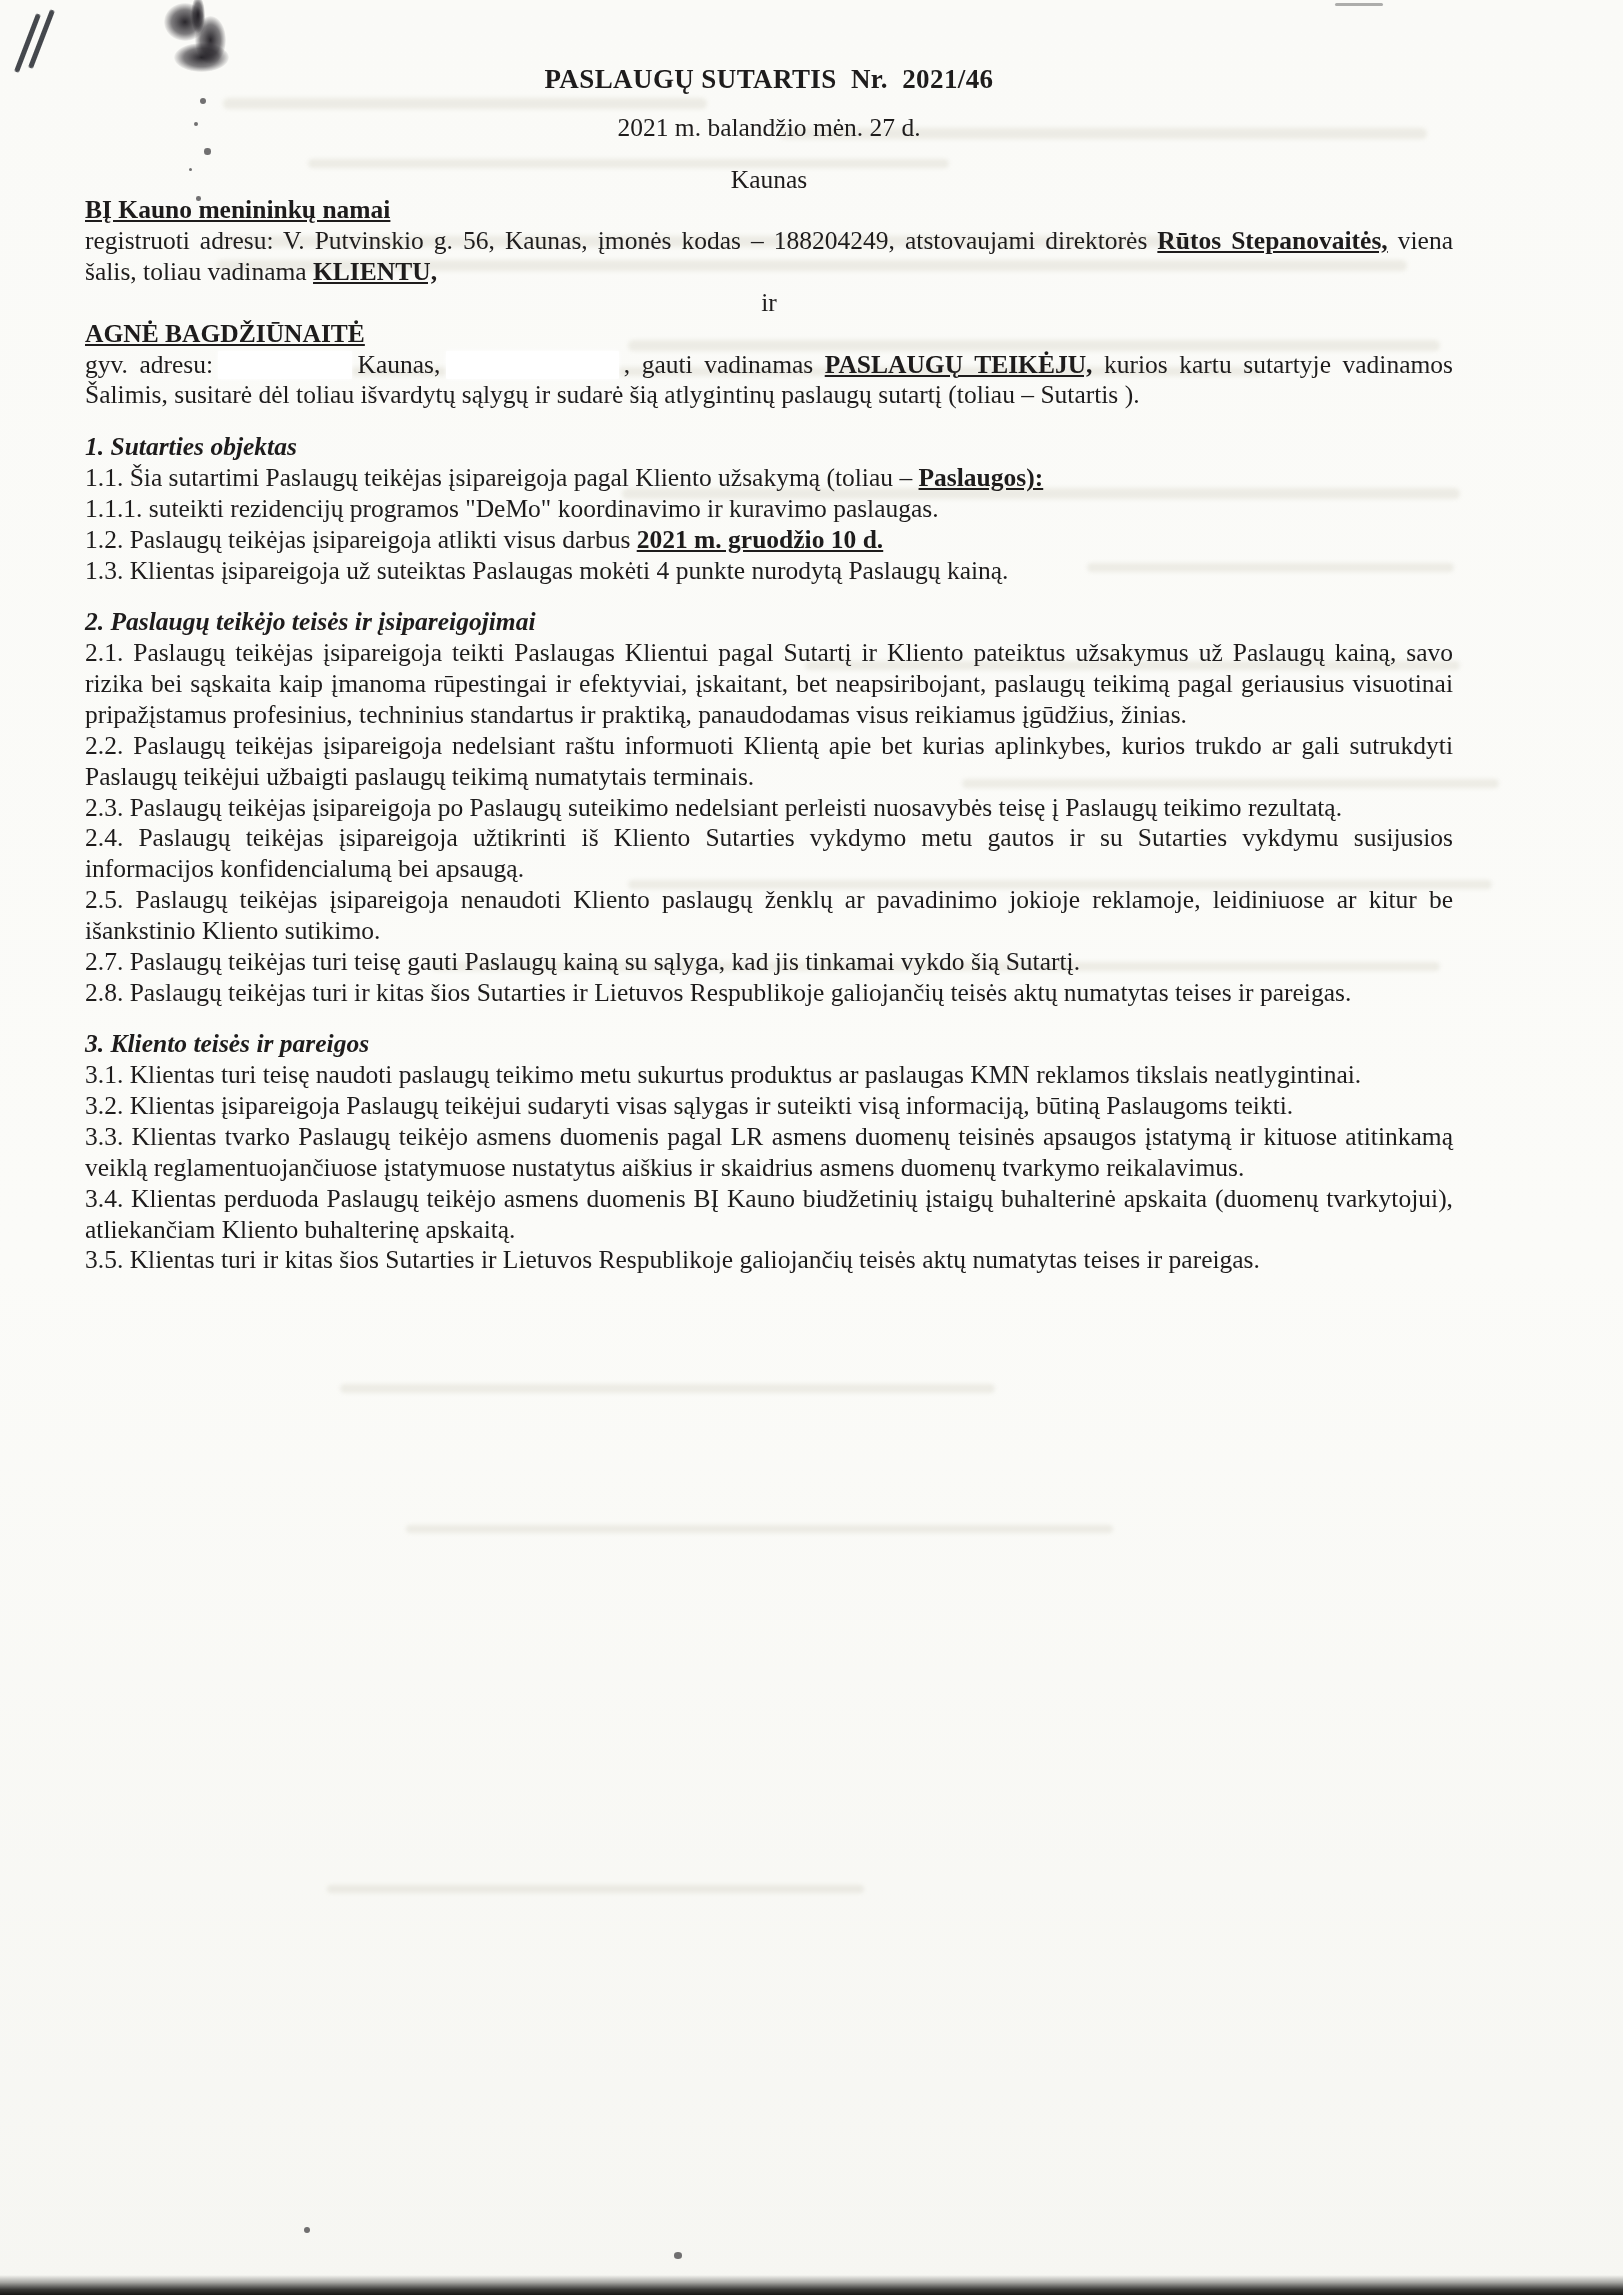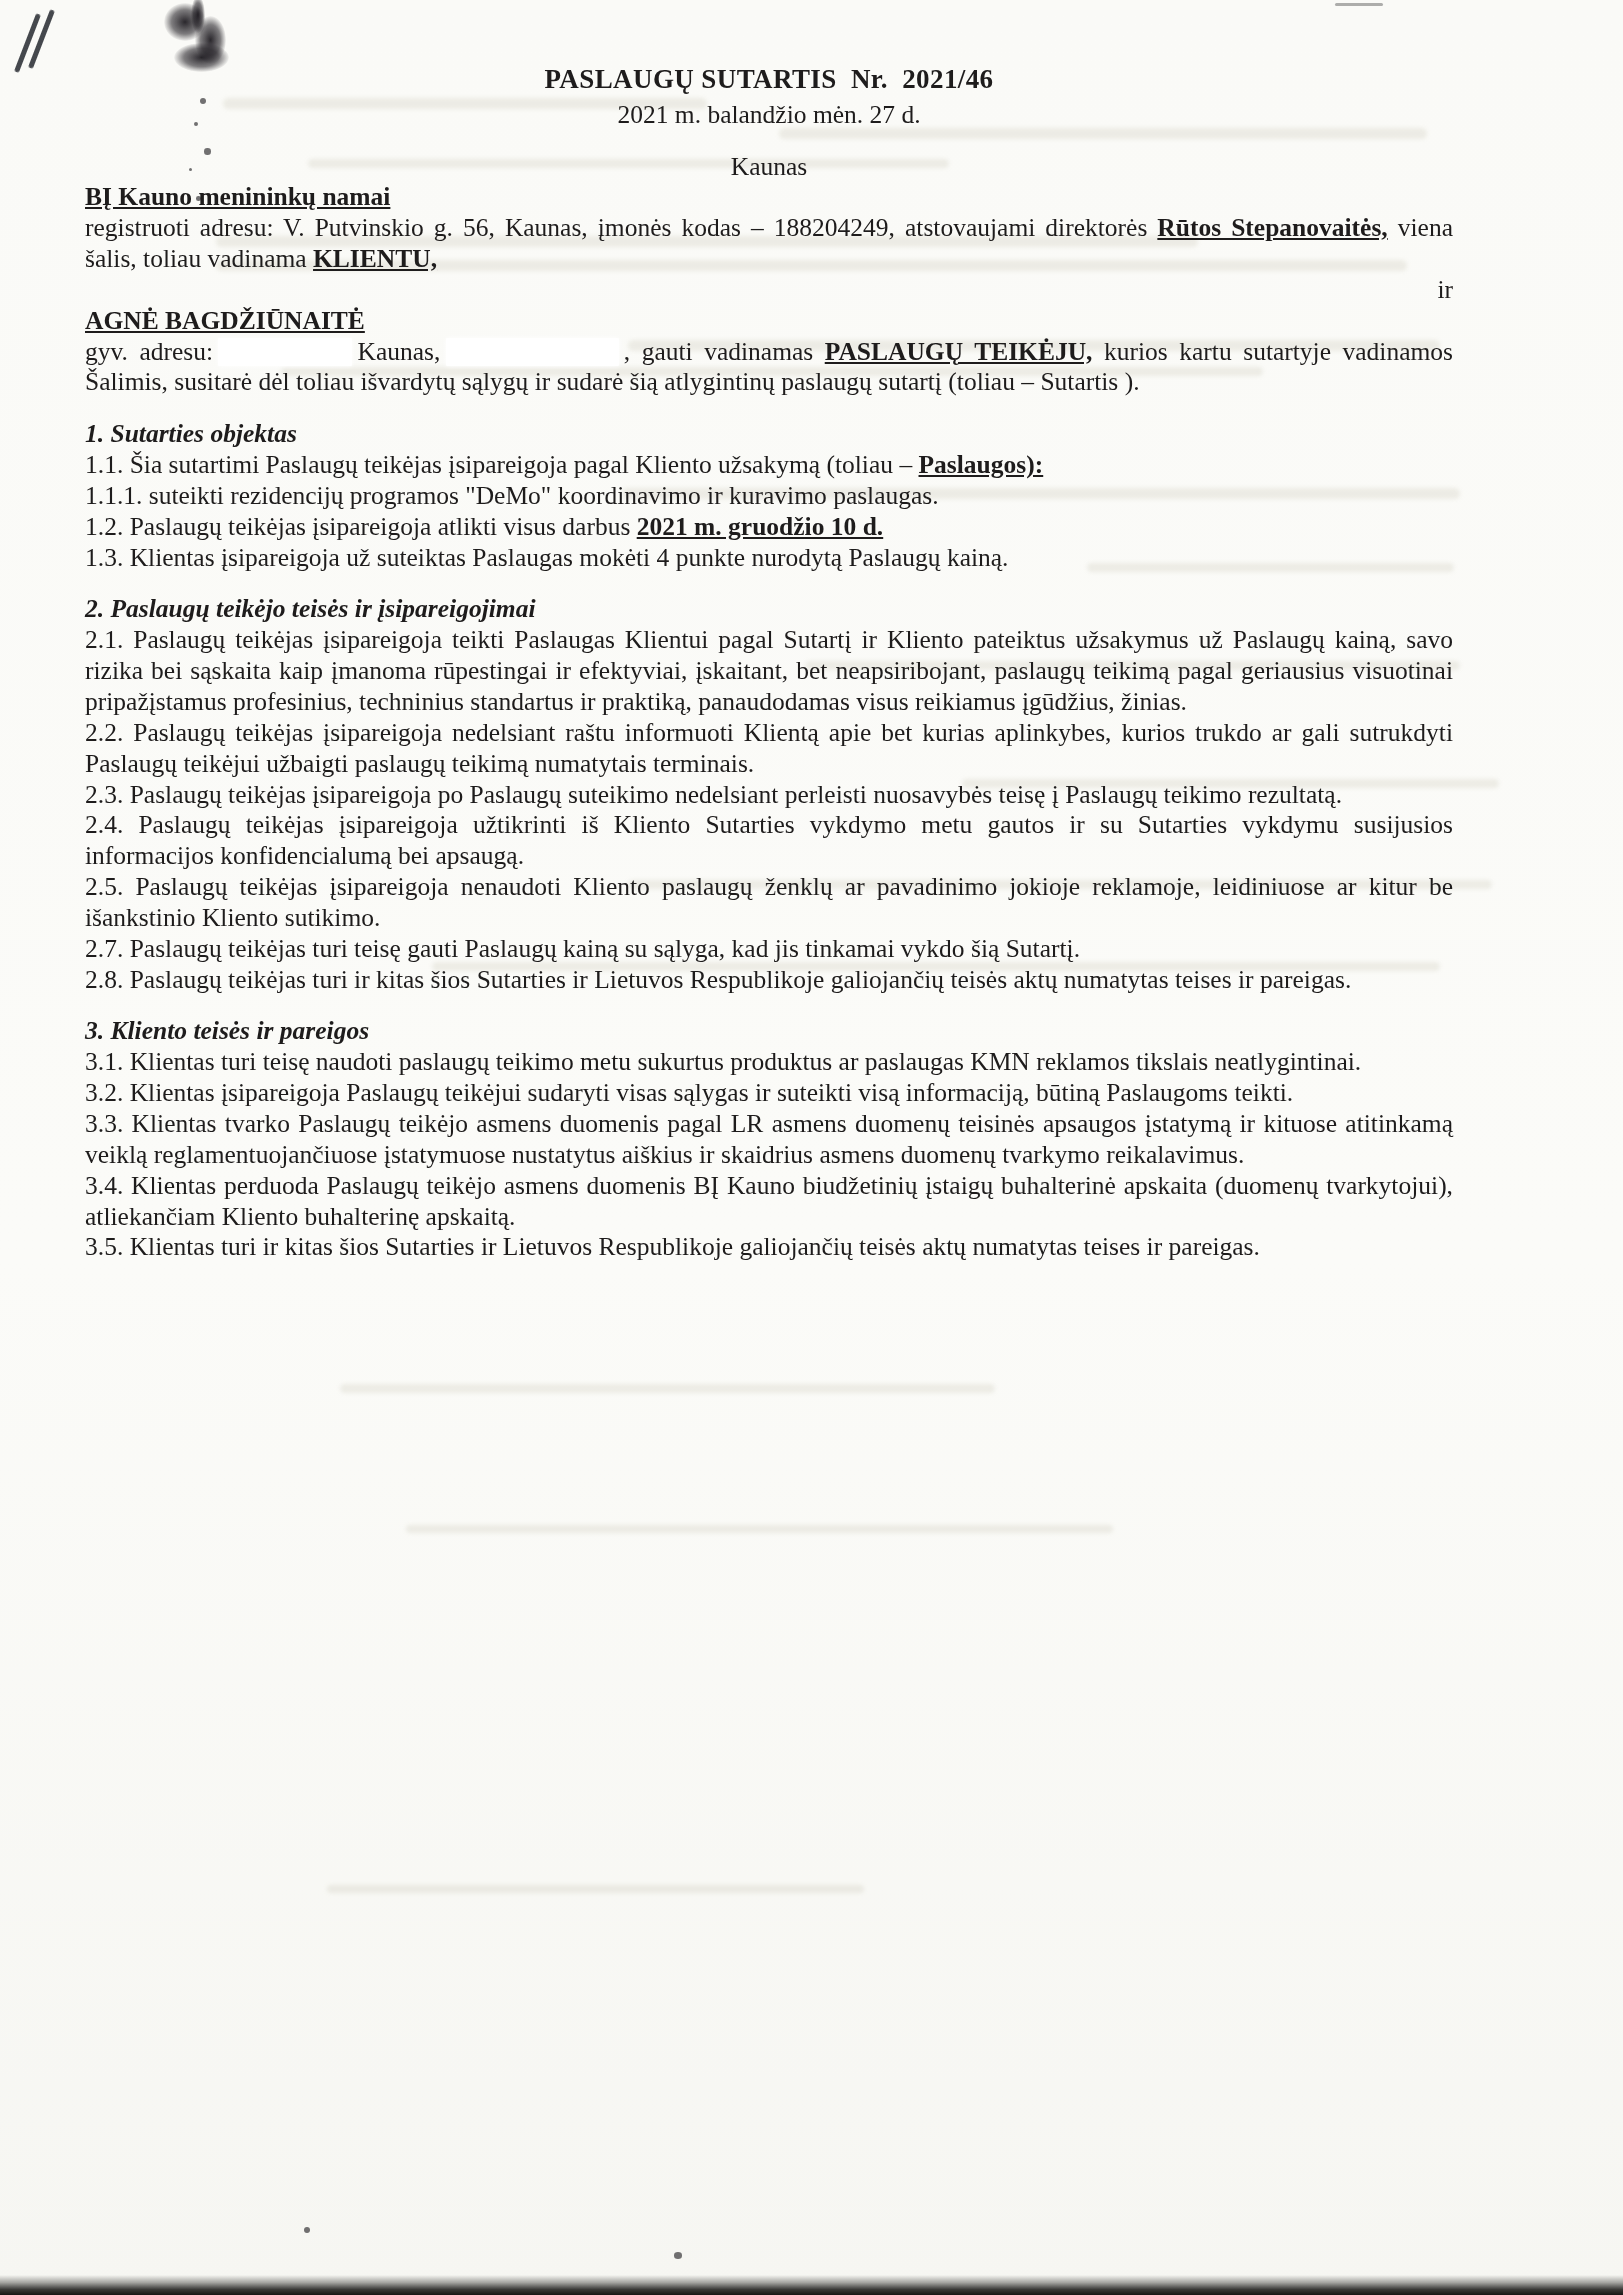--- a/index.html
+++ b/index.html
@@ -24,24 +24,24 @@
     text-align:justify;
     z-index:2;
   }
   .center { text-align:center; }
   .title {
     font-weight:bold;
     font-size:27px;
     letter-spacing:0.4px;
     white-space:pre-wrap;
   }
-  .date-line { margin-top:4px; }
+  .date-line { margin-top:17px; }
   .place-line { margin-top:21px; }
   .party-client { margin-top:6.5px; }
-  .conjunction { margin:29px 0; text-align:right; }
+  .conjunction { margin:29px 0; text-align:center; }
   .heading { font-weight:bold; font-style:italic; margin-top:21px; }
   .para { margin:0; }
   strong { font-weight:bold;text-decoration:underline; }
   .redaction {
     display:inline-block;
     height:27.5px;
     background:#ffffff;
     vertical-align:text-bottom;
     border-radius:1.3px;
     box-shadow:0 0 5.2px rgba(255,255,255,0.95);

